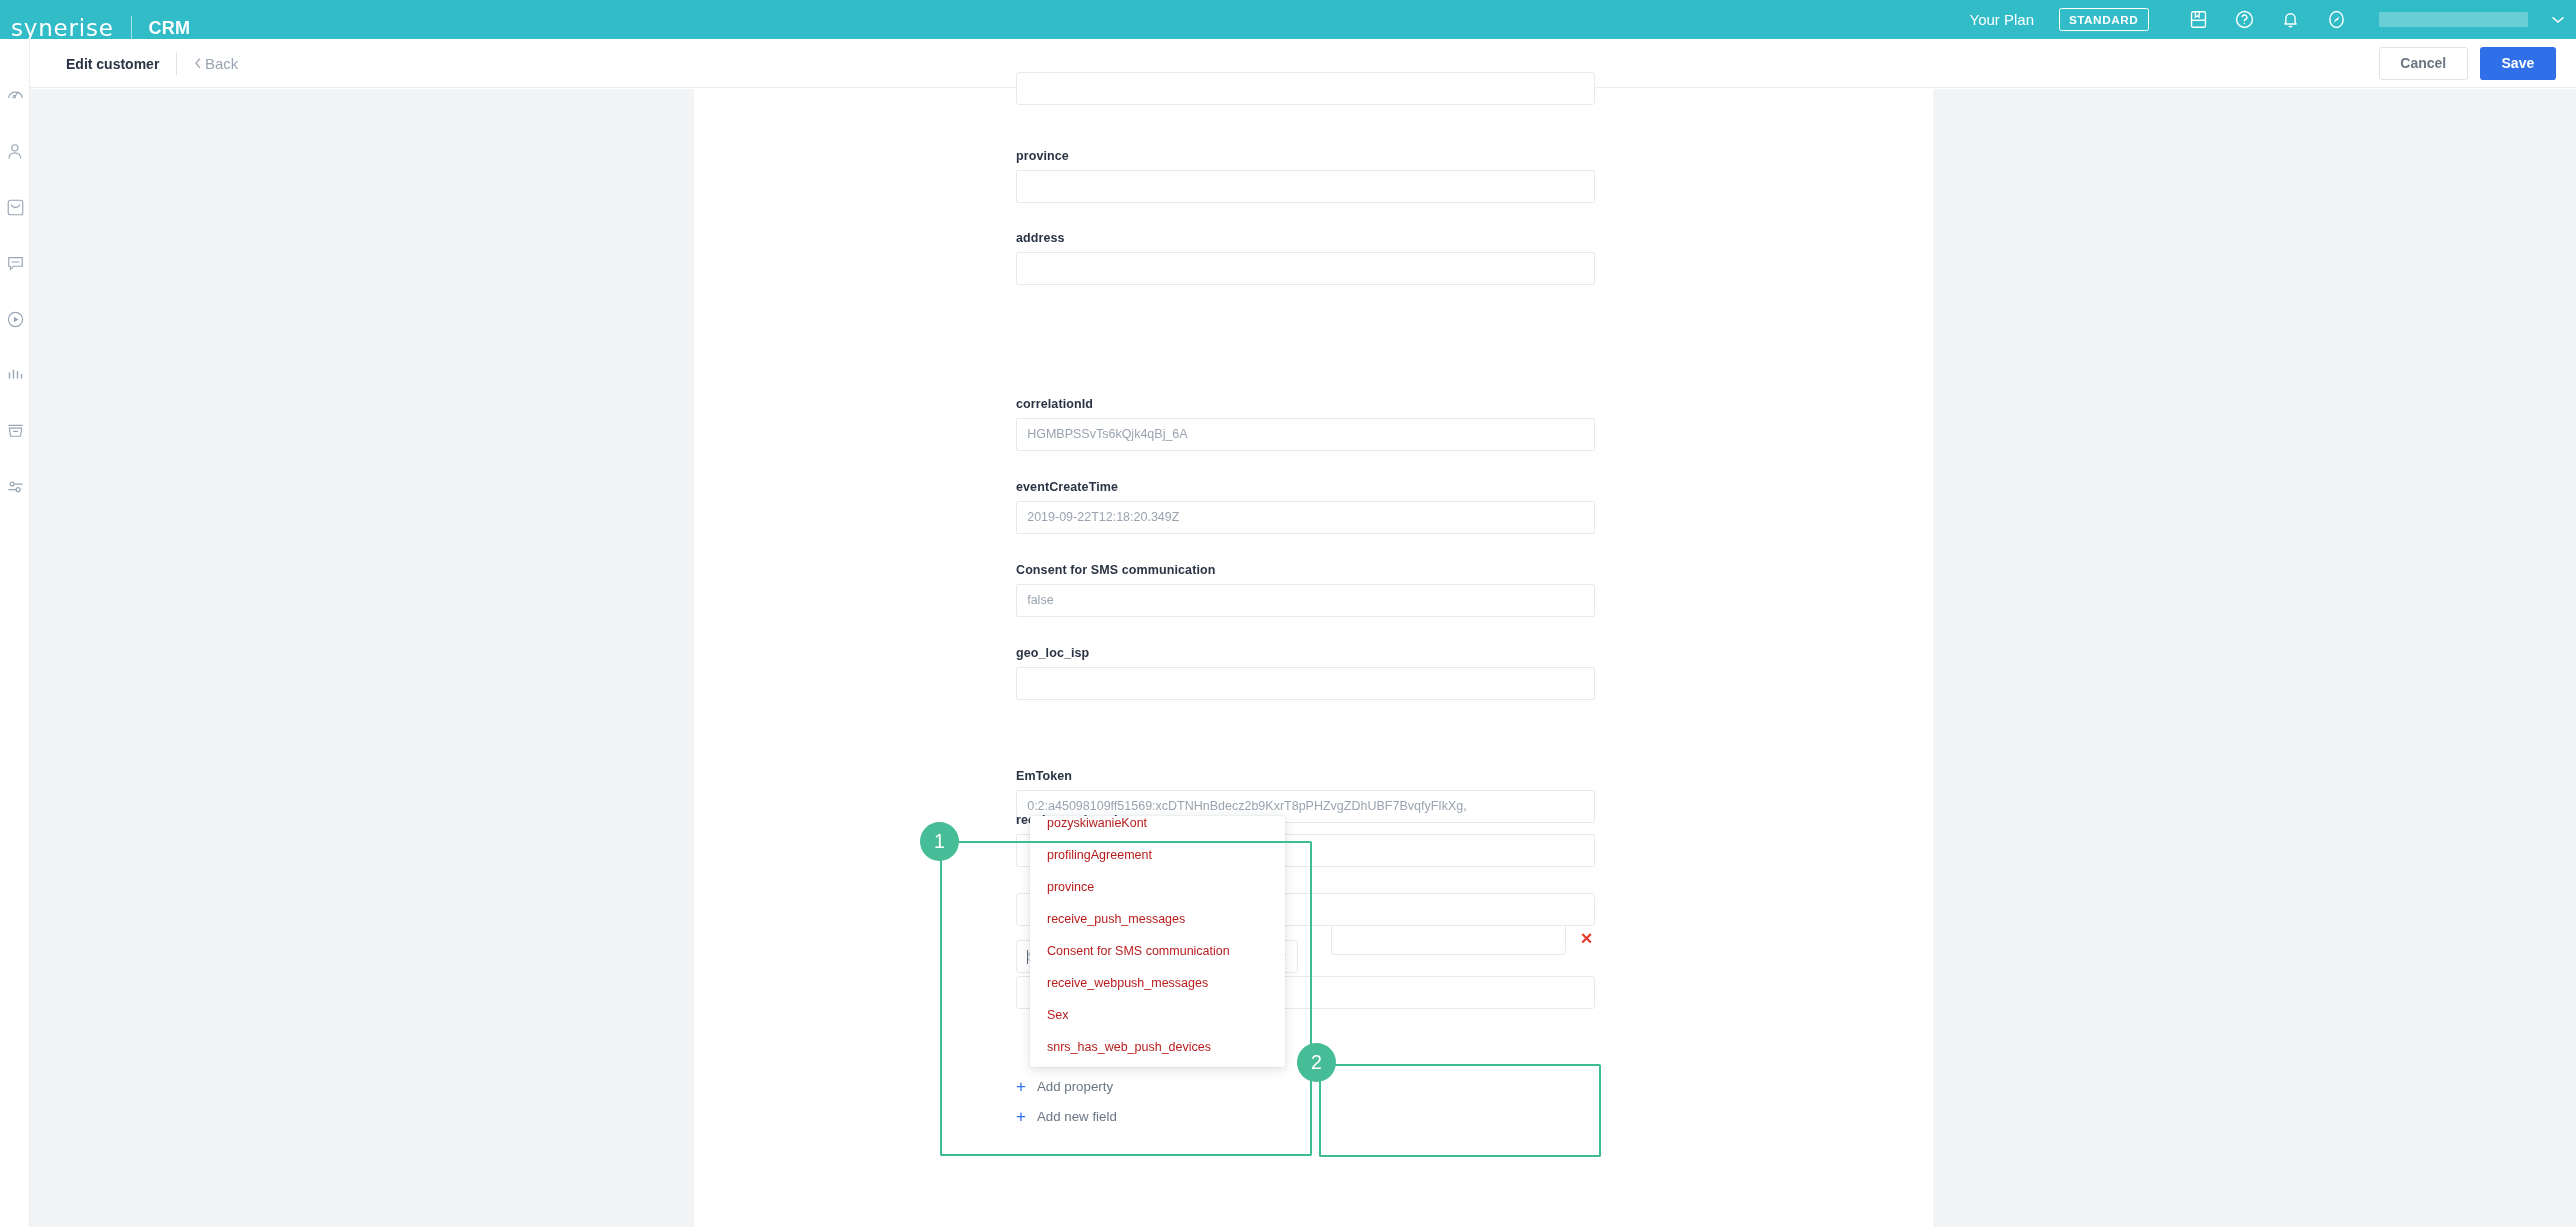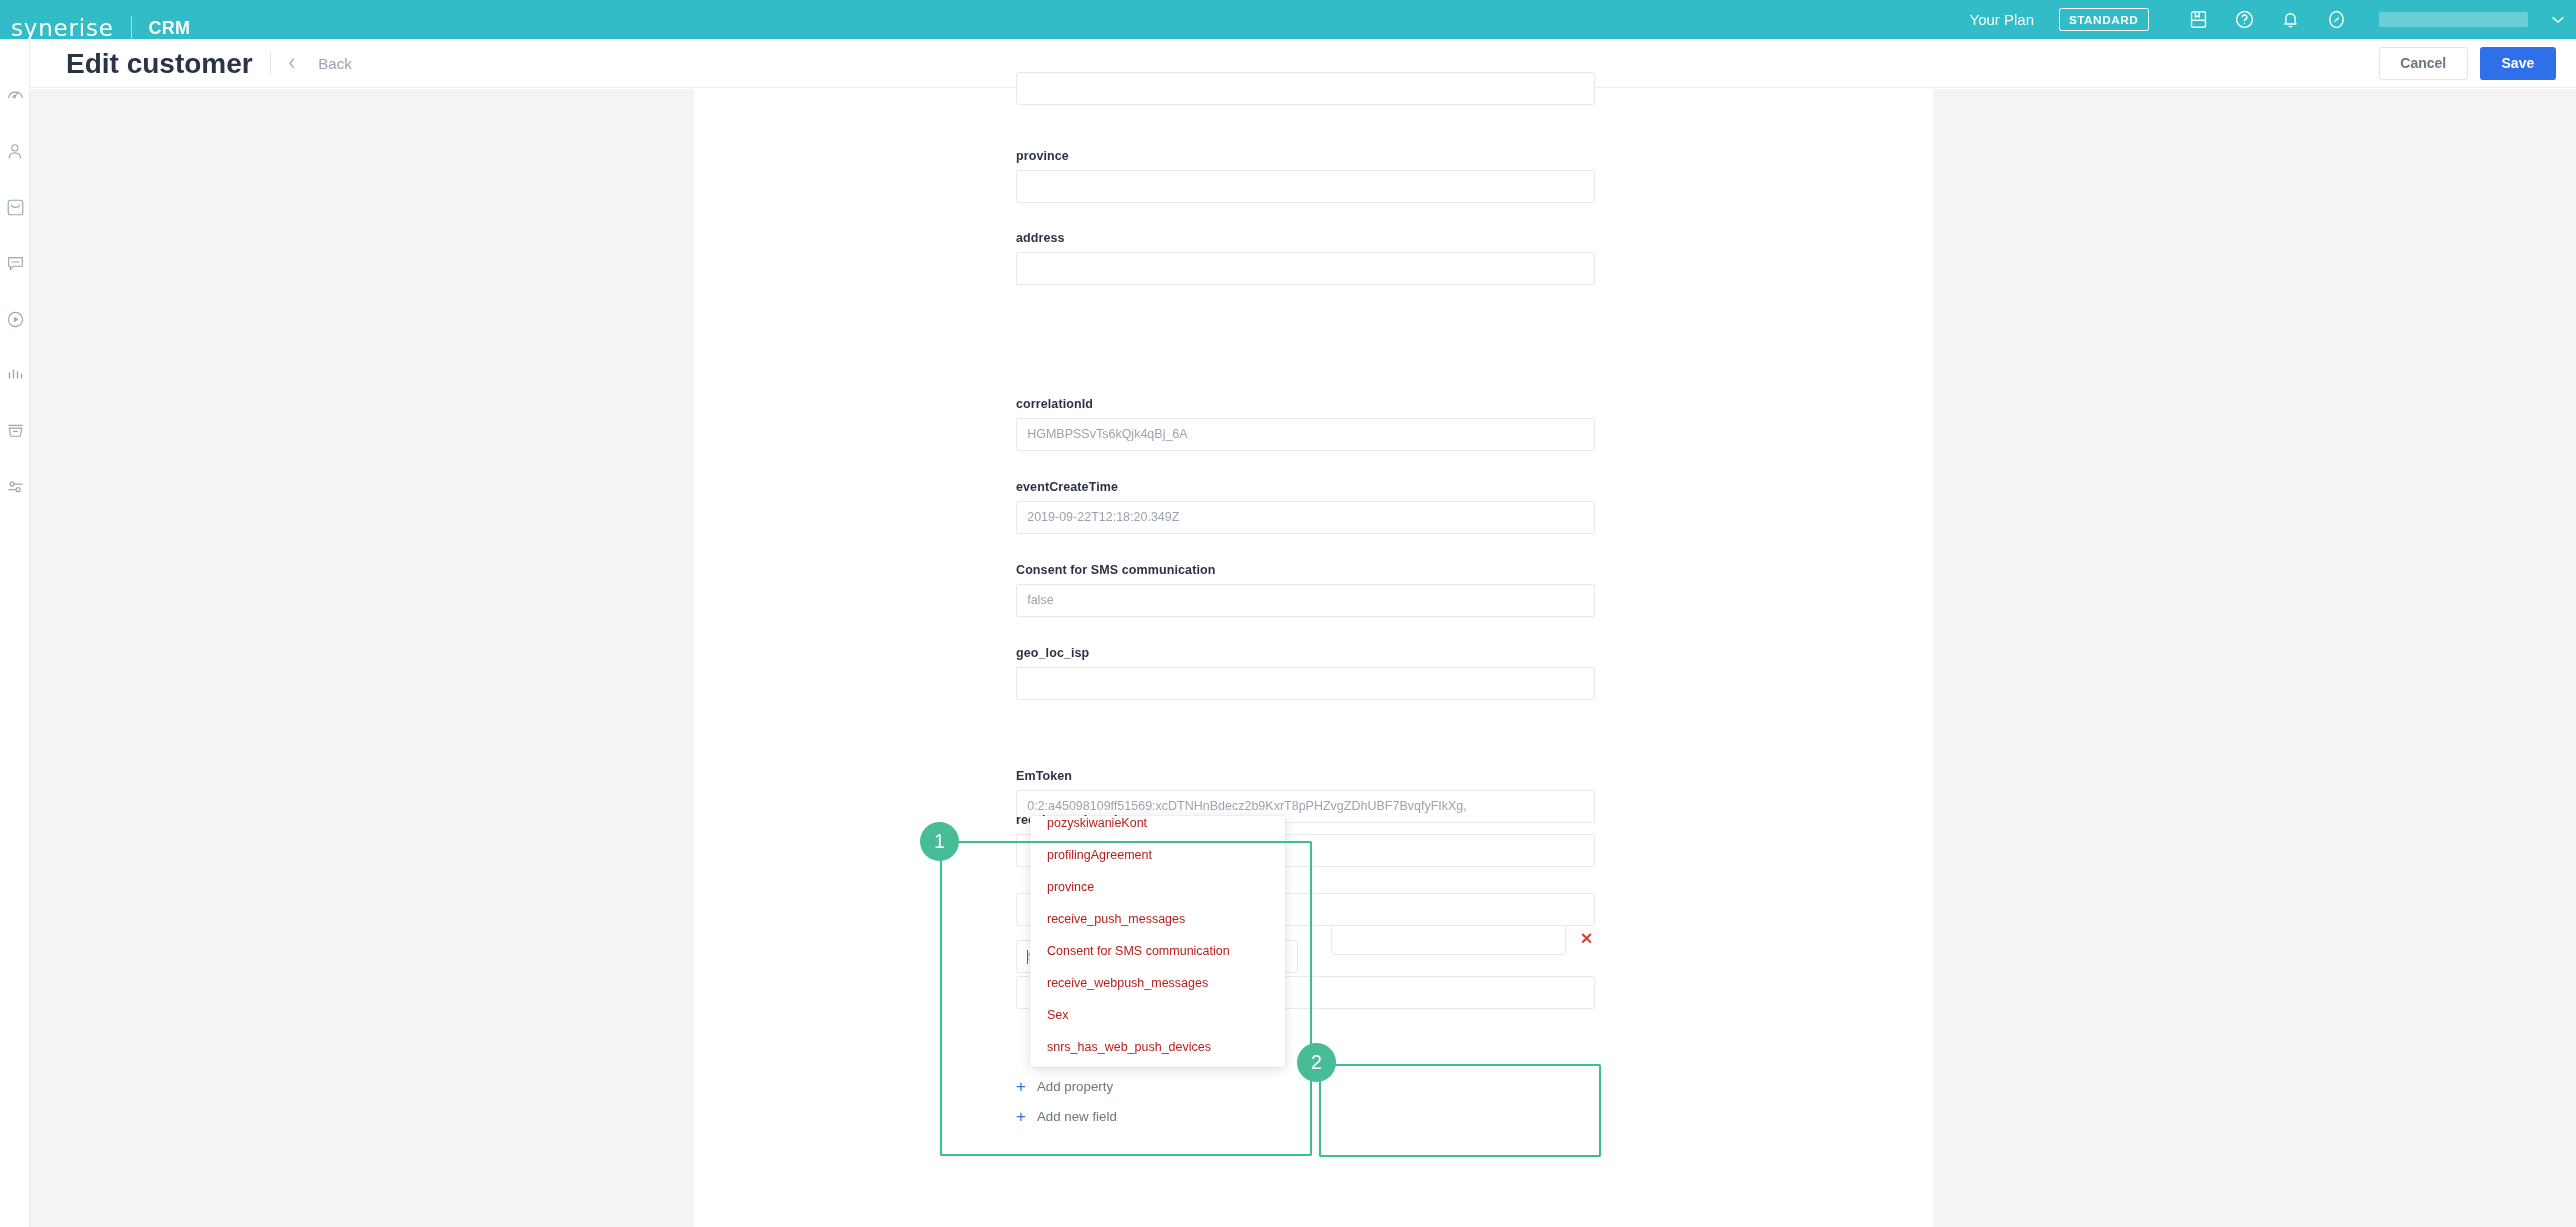--- a/index.html
+++ b/index.html
@@ -65,28 +65,28 @@
     position: absolute; left: 0; top: 39px;
     width: 2576px; height: 49px;
     background: #ffffff;
     border-bottom: 0.8px solid #e9edf0;
   }
   .subbar-inner {
     position: absolute; left: 30px; top: 0; height: 49px;
     display: flex; align-items: center;
   }
   .page-title {
-    font-size: 28px; font-weight: 700; color: #2b3445;
+    font-size: 14px; font-weight: 700; color: #2b3445;
     margin-left: 36px;
   }
   .title-sep {
     width: 0.8px; height: 23.5px; background: #dfe3e8; margin: 0 17px;
   }
   .back-link {
-    display: flex; align-items: center; gap: 23px;
+    display: flex; align-items: center; gap: 3px;
     color: #9aa4b0; font-size: 15px; cursor: pointer;
   }
   .subbar-actions {
     position: absolute; right: 20.4px; top: 0; height: 49px;
     display: flex; align-items: center; gap: 12.5px;
   }
   .btn {
     border-radius: 3.1px; font-size: 14px; font-weight: 700;
     padding: 7.8px 20.4px; cursor: pointer; border: 0.8px solid transparent;
     line-height: 1.1;

